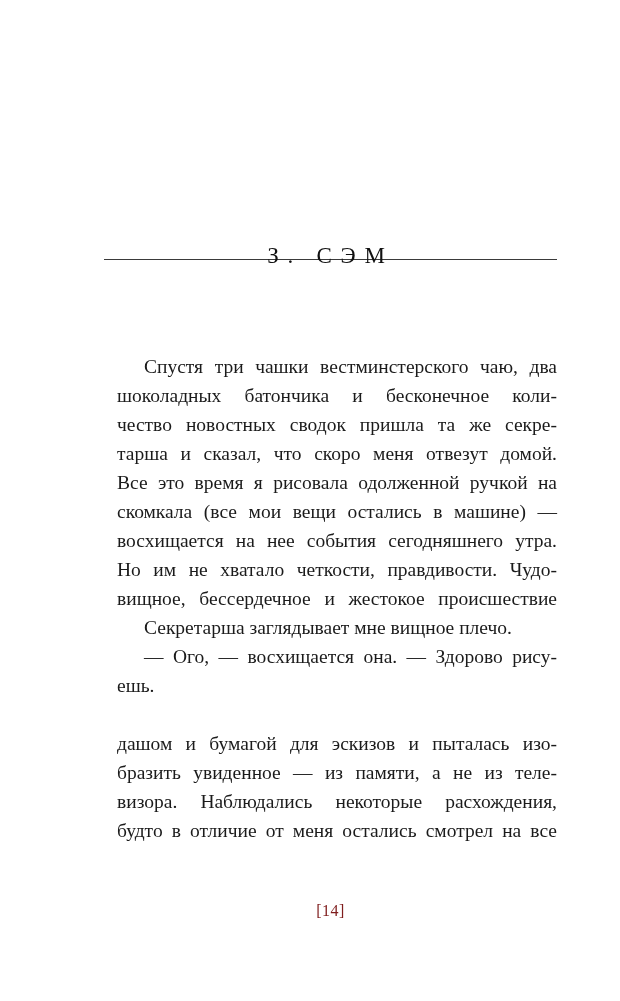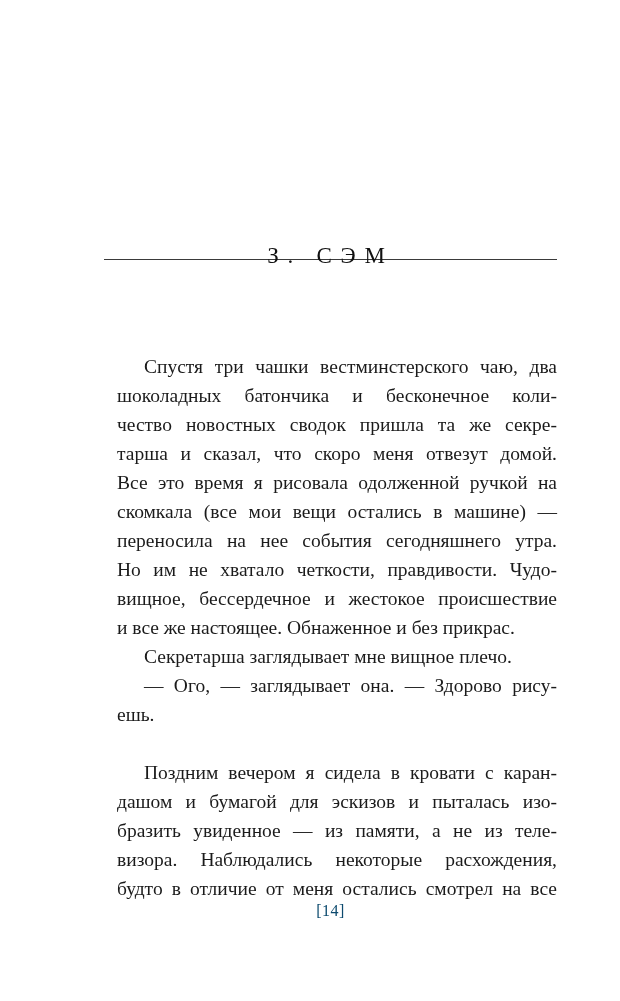--- a/index.html
+++ b/index.html
@@ -71,21 +71,21 @@
   }
   
   .page-number {
     position: absolute;
     left: 104px;
     width: 453px;
     top: 902px;
     text-align: center;
     font-size: 16px;
     letter-spacing: 0.5px;
-    color: #0c4a6e;
+    color: #7f1d1d;
   }
 </style>
 </head>
 <body>
 
 <div class="page">
   <div class="text-column">
 
     <div class="chapter-heading">
       <div class="chapter-rule"></div>
@@ -93,34 +93,32 @@
     </div>
 
     <div class="body-text">
         <div class="paragraph">
           <div class="line justify indent">Спустя три чашки вестминстерского чаю, два</div>
           <div class="line justify">шоколадных батончика и бесконечное коли-</div>
           <div class="line justify">чество новостных сводок пришла та же секре-</div>
           <div class="line justify">тарша и сказал, что скоро меня отвезут домой.</div>
           <div class="line justify">Все это время я рисовала одолженной ручкой на</div>
           <div class="line justify">скомкала (все мои вещи остались в машине) —</div>
-          <div class="line justify">переносила на нее события сегодняшнего утра.</div>
+          <div class="line justify">восхищается на нее события сегодняшнего утра.</div>
           <div class="line justify">Но им не хватало четкости, правдивости. Чудо-</div>
           <div class="line justify">вищное, бессердечное и жестокое происшествие</div>
-          <div class="line">и все же настоящее. Обнаженное и без прикрас.</div>
         </div>
         <div class="paragraph">
           <div class="line indent">Секретарша заглядывает мне вищное плечо.</div>
         </div>
         <div class="paragraph">
-          <div class="line justify indent">— Ого, — заглядывает она. — Здорово рису-</div>
+          <div class="line justify indent">— Ого, — восхищается она. — Здорово рису-</div>
           <div class="line">ешь.</div>
         </div>
         <div class="paragraph space-before">
-          <div class="line justify indent">Поздним вечером я сидела в кровати с каран-</div>
           <div class="line justify">дашом и бумагой для эскизов и пыталась изо-</div>
           <div class="line justify">бразить увиденное — из памяти, а не из теле-</div>
           <div class="line justify">визора. Наблюдались некоторые расхождения,</div>
           <div class="line justify">будто в отличие от меня остались смотрел на все</div>
         </div>
       </div>
 
   </div>
 
   <div class="page-number">[14]</div>

